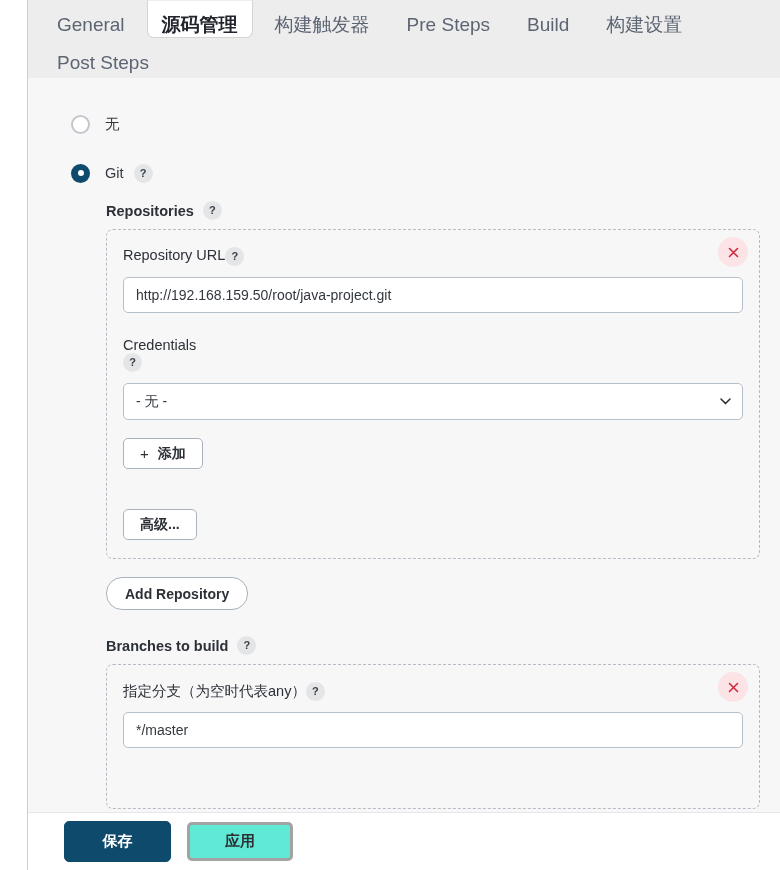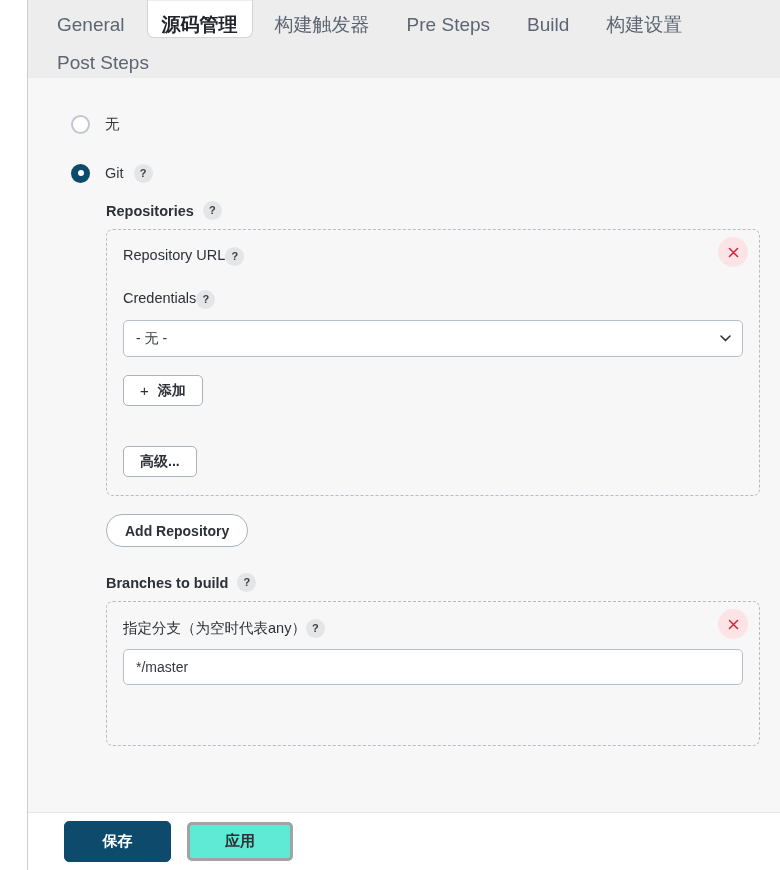--- a/index.html
+++ b/index.html
@@ -374,22 +374,23 @@
             <button class="del-btn">
               <svg width="13" height="13" viewBox="0 0 13 13">
                 <path d="M2.5 2.5 L10.5 10.5 M10.5 2.5 L2.5 10.5" stroke="#cf2b3c" stroke-width="1.6" stroke-linecap="round"></path>
               </svg>
             </button>
 
             <div class="sub-label">
               <span>Repository URL</span>
               <span class="help">?</span>
             </div>
-
-            <div class="sub-label" style="margin-top:24px;">
+            <input class="txt-input" type="text" value="http://192.168.159.50/root/java-project.git" style="">
+
+            <div class="sub-label" style="margin-top:24px;flex-direction:column;">
               <span>Credentials</span>
               <span class="help">?</span>
             </div>
             <div class="select-wrap">
               <div class="select-box">
                 <span>- 无 -</span>
               </div>
               <svg class="chevron" viewBox="0 0 11 7">
                 <path d="M1 1 L5.5 5.6 L10 1" stroke="#2c3037" stroke-width="1.5" fill="none" stroke-linecap="round" stroke-linejoin="round"></path>
               </svg>

